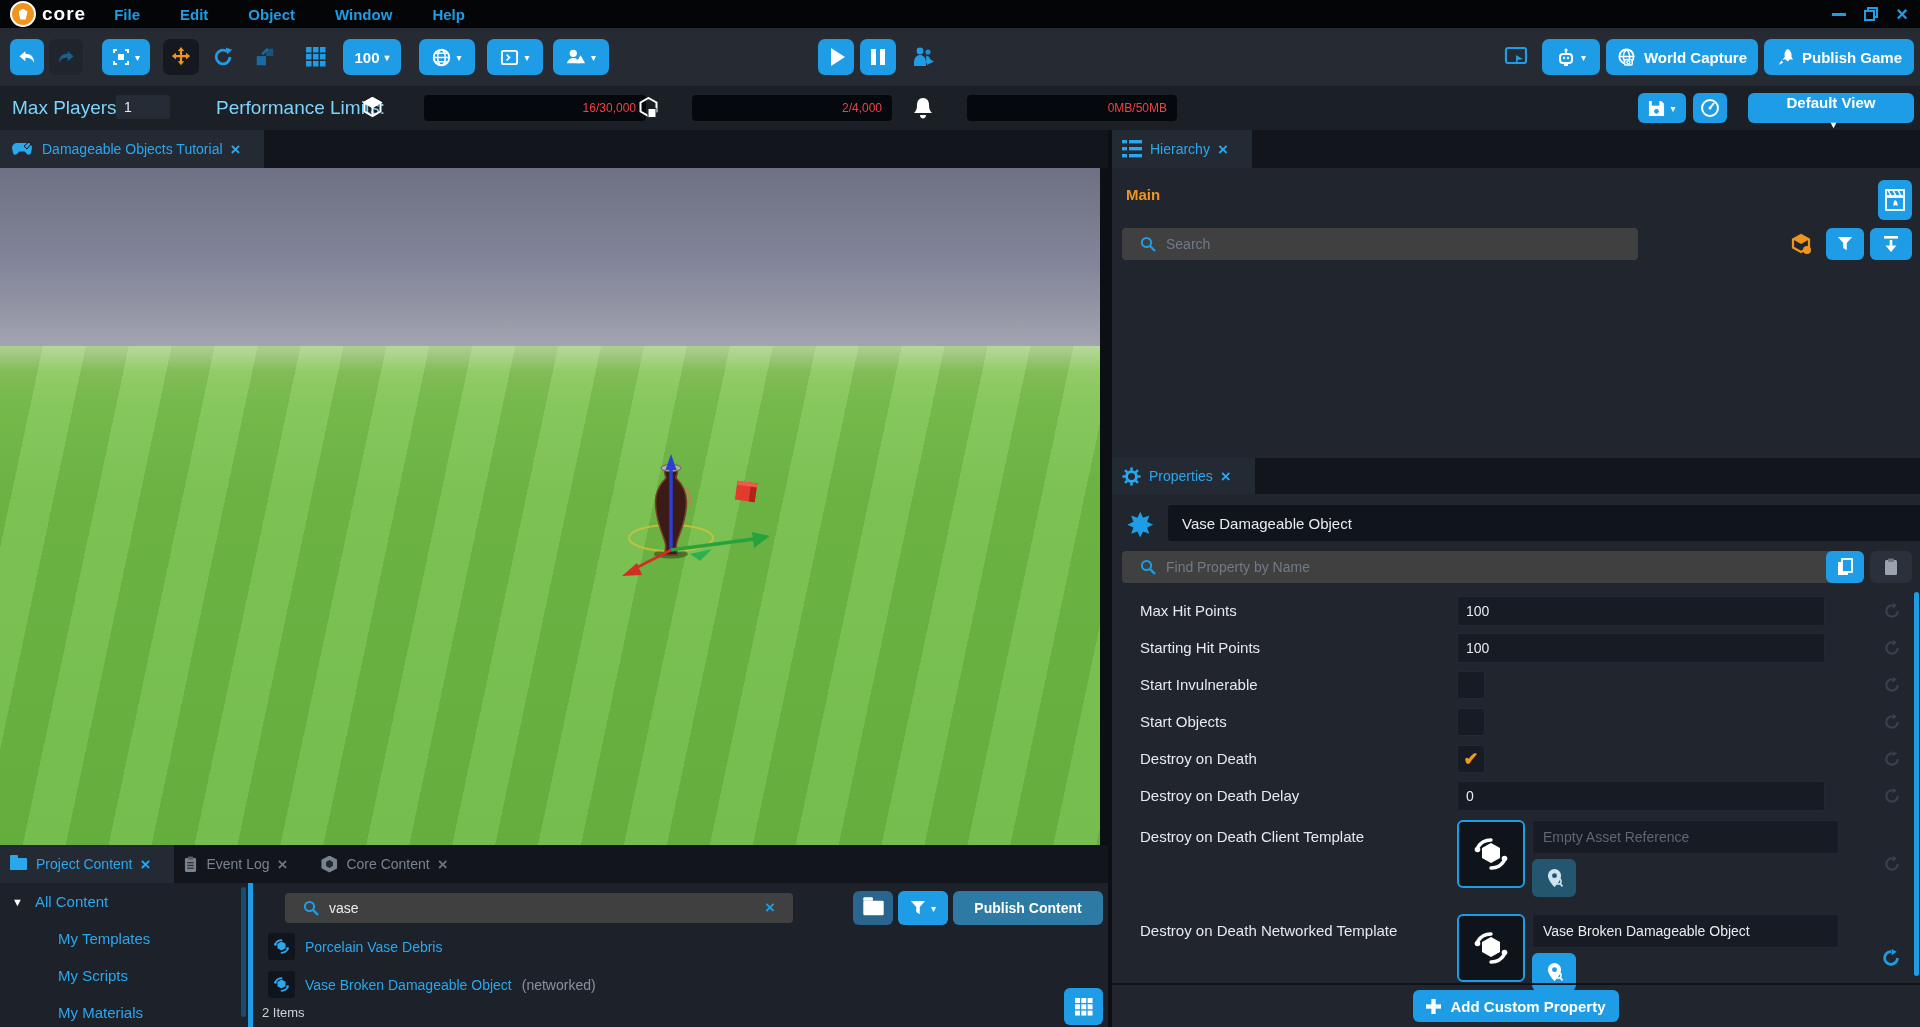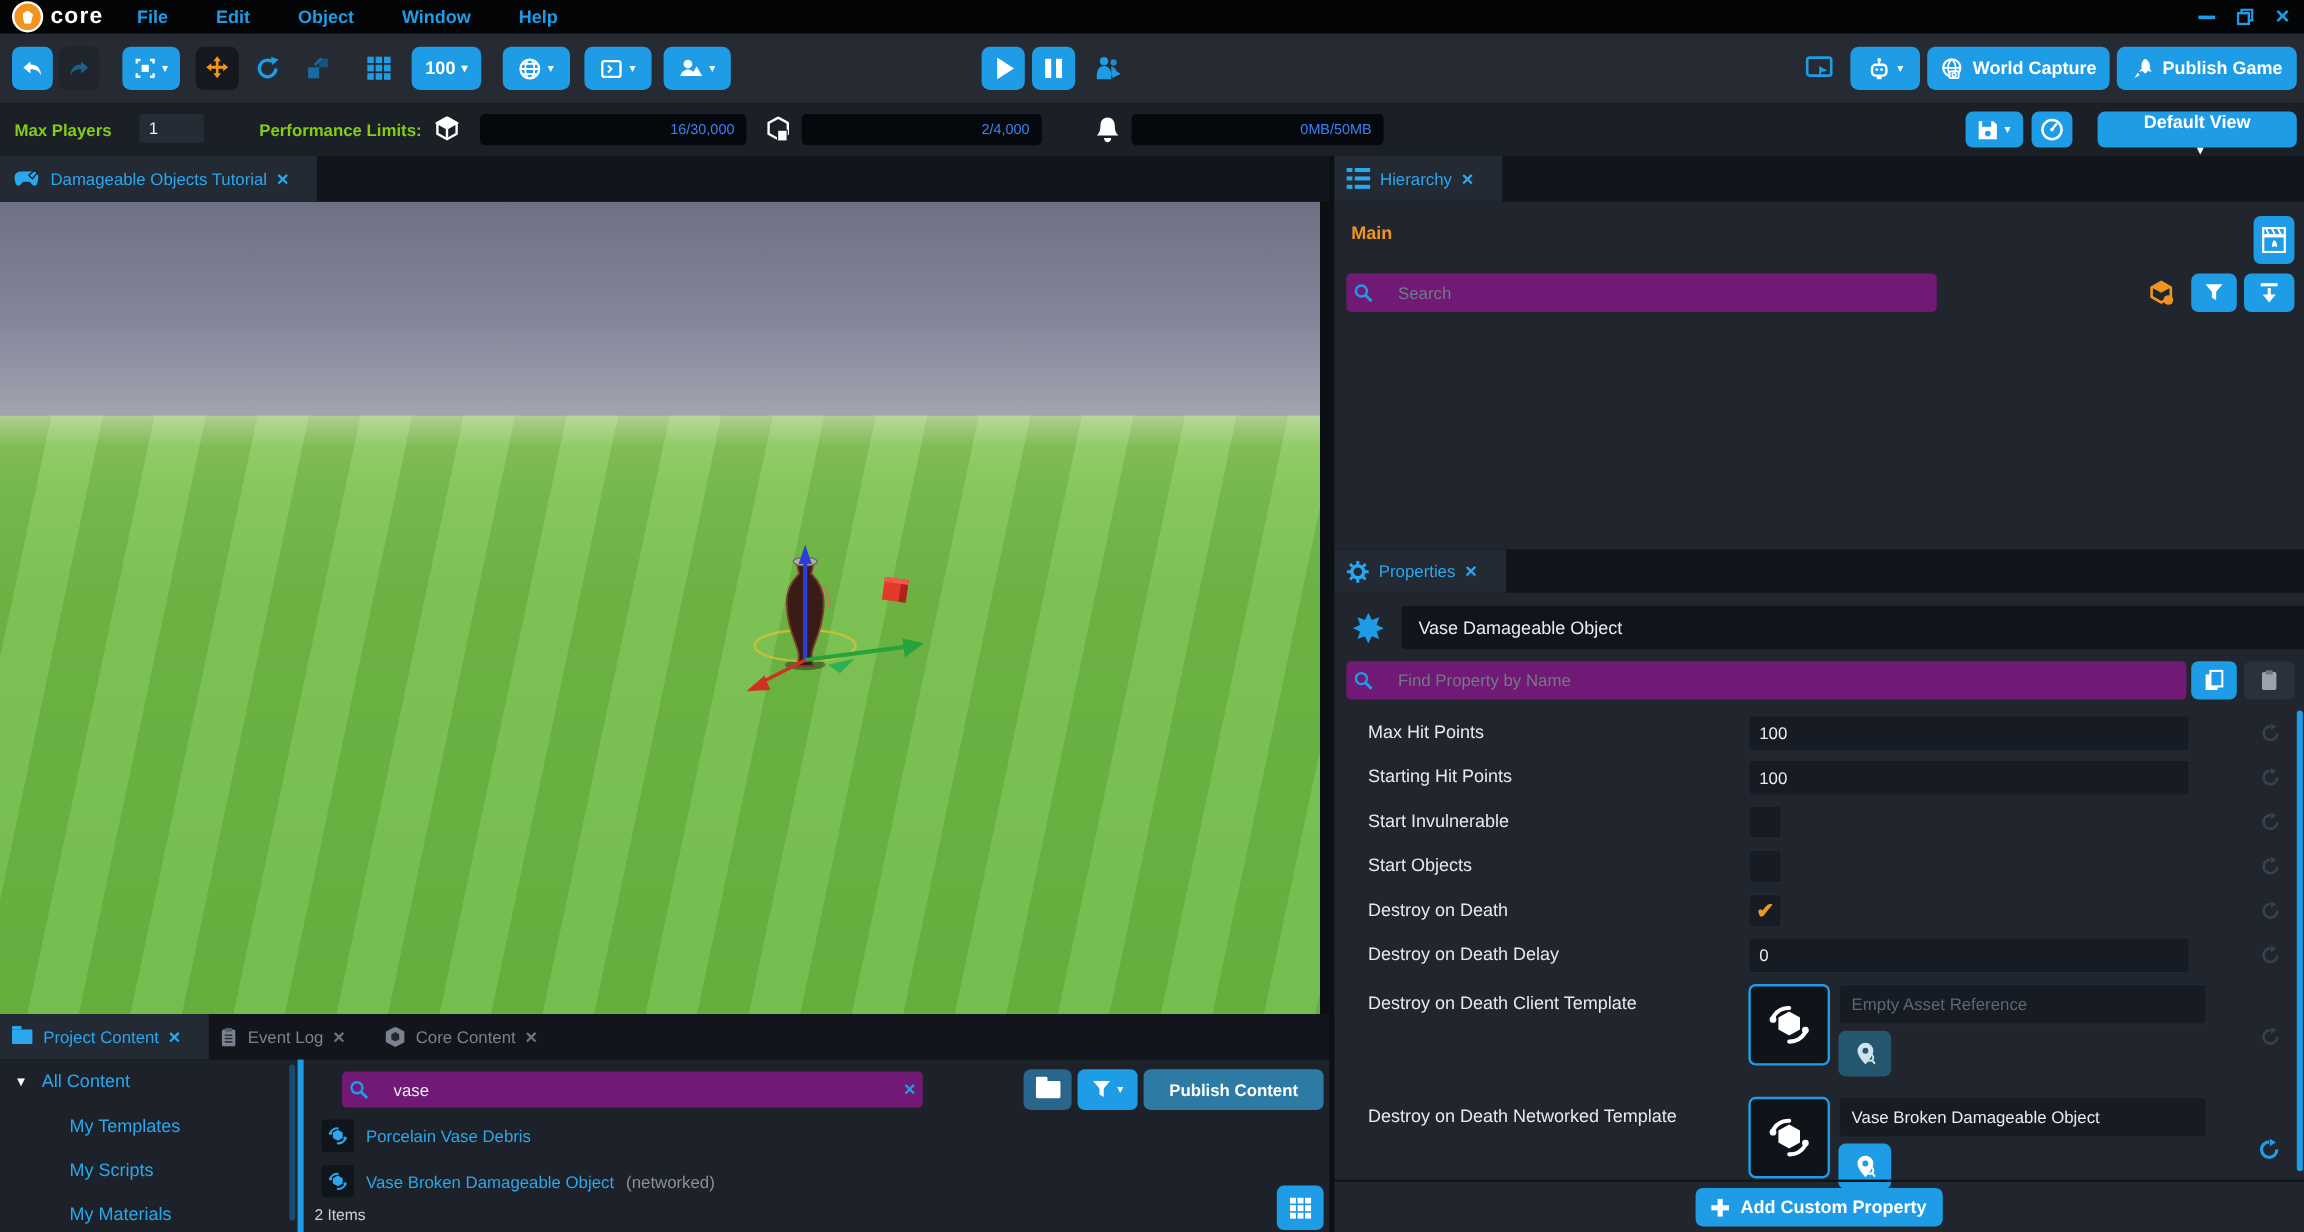--- a/index.html
+++ b/index.html
@@ -18,29 +18,29 @@
   
   #menubar{left:0;top:0;width:1920px;height:28px;background:#030507;display:flex;align-items:center;}
   .menu-item{color:#1e9de6;font-weight:bold;font-size:15px;margin-right:40px;cursor:pointer;}
   
   #toolbar{left:0;top:28px;width:1920px;height:58px;background:#262b33;}
   .tbtn{position:absolute;top:11px;height:36px;border-radius:7px;}
   
   #perfbar{left:0;top:86px;width:1920px;height:44px;background:#1b2026;}
   .meter{position:absolute;top:9px;height:26px;background:#05080c;border-radius:4px;
          display:flex;align-items:center;justify-content:flex-end;padding-right:10px;
-         font-size:12px;color:#3b82f6;}
-  .plabel{position:absolute;top:0;height:44px;display:flex;align-items:center;font-size:14px;color:#84cc16;font-weight:bold;}
+         font-size:12px;color:#ef4444;margin-left:24px;}
+  .plabel{position:absolute;top:0;height:44px;display:flex;align-items:center;font-size:19px;color:#7dd3fc;}
   
   .tabbar{background:#12161c;display:flex;align-items:flex-end;}
   .tab{height:36px;display:flex;align-items:center;padding:0 24px 0 10px;font-size:14px;cursor:pointer;}
   .tab.active{background:#242a33;color:#2ba7ee;}
   .tab.inactive{color:#79828e;}
   
-  .search{background:#701a75;border-radius:4px;display:flex;align-items:center;padding:0 6px;gap:11px;}
+  .search{background:#404040;border-radius:4px;display:flex;align-items:center;padding:0 18px;}
   .search input{background:transparent;border:0;outline:none;color:#e9ecef;font-size:14px;
                 font-family:"Liberation Sans",sans-serif;flex:1;}
   .search input::placeholder{color:#717a86;}
   
   .prow{display:flex;align-items:center;height:37px;}
   .prow .lbl{width:317px;padding-left:28px;font-size:15px;color:#e6e9ed;flex:none;}
   .pinput{width:350px;height:28px;background:#171c24;border-radius:3px;border:1px solid #222936;
           color:#e9ecef;font-size:14px;padding:0 8px;font-family:"Liberation Sans",sans-serif;outline:none;}
   .checkbox{width:26px;height:26px;background:#171c24;border:1px solid #232a37;border-radius:3px;
             display:flex;align-items:center;justify-content:center;cursor:pointer;}

